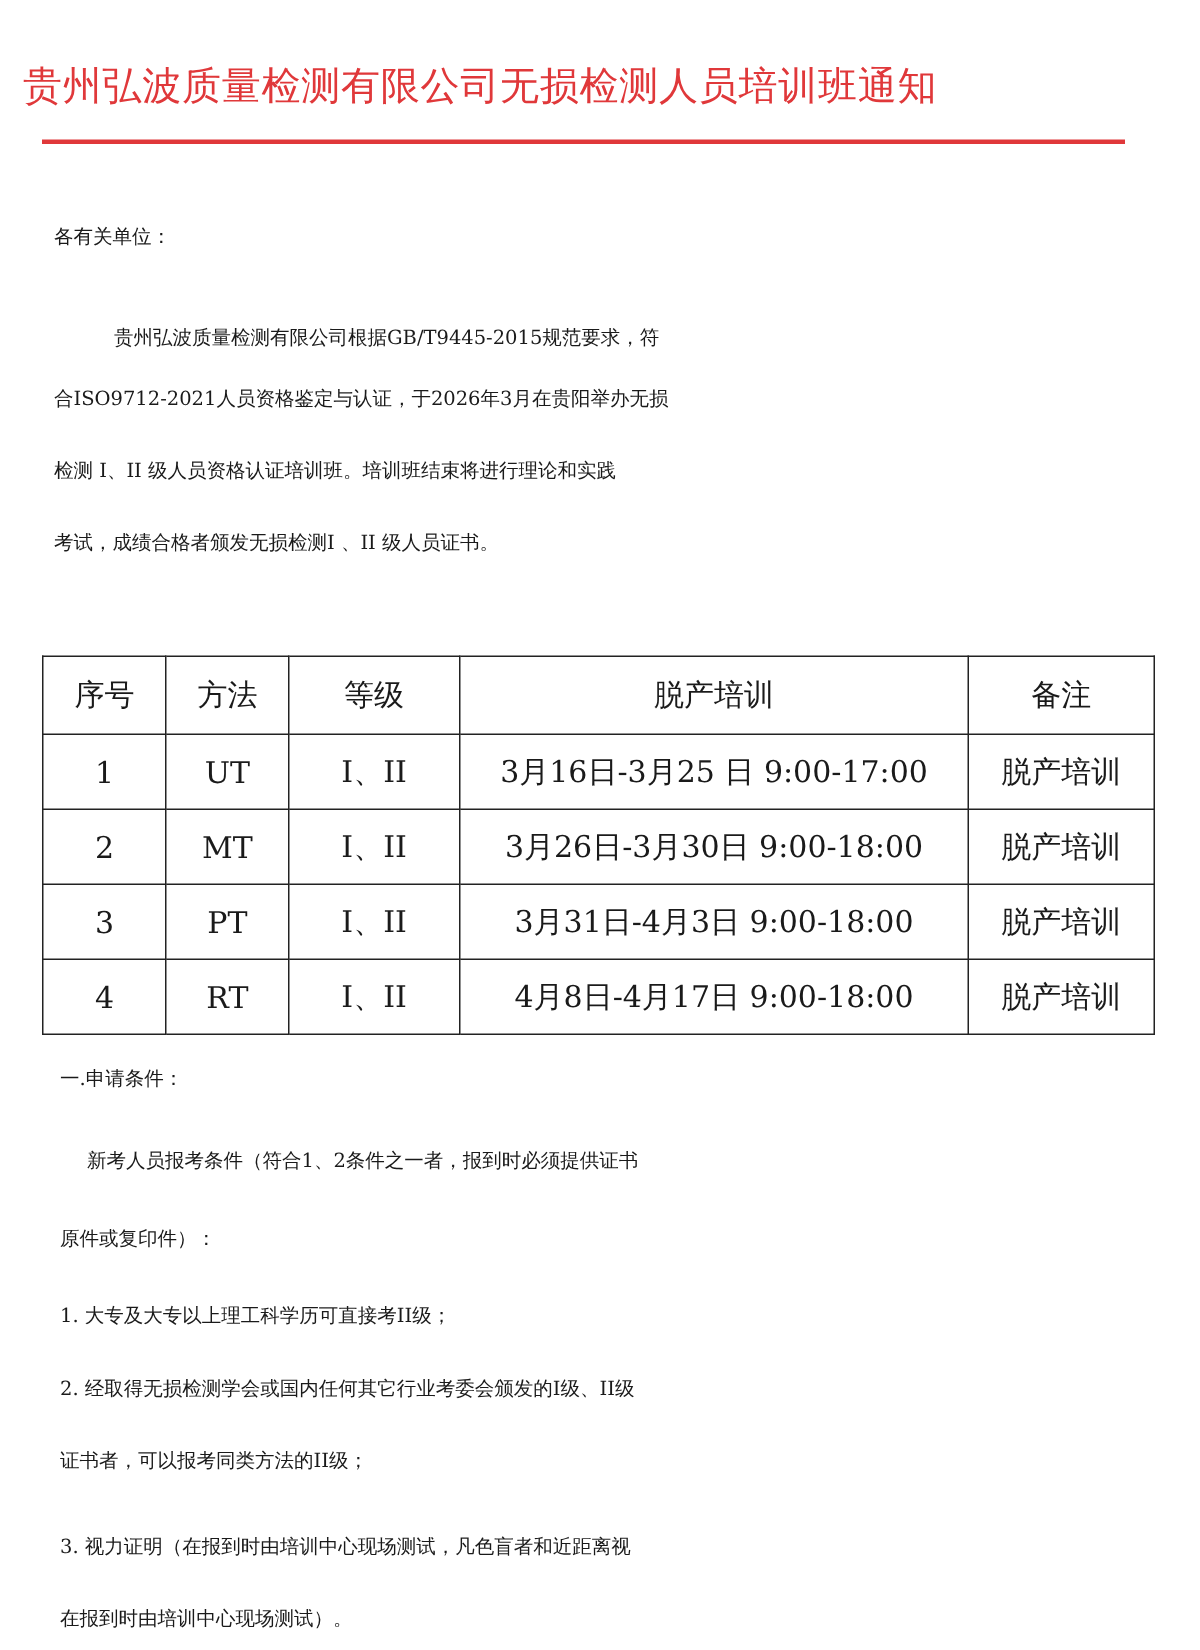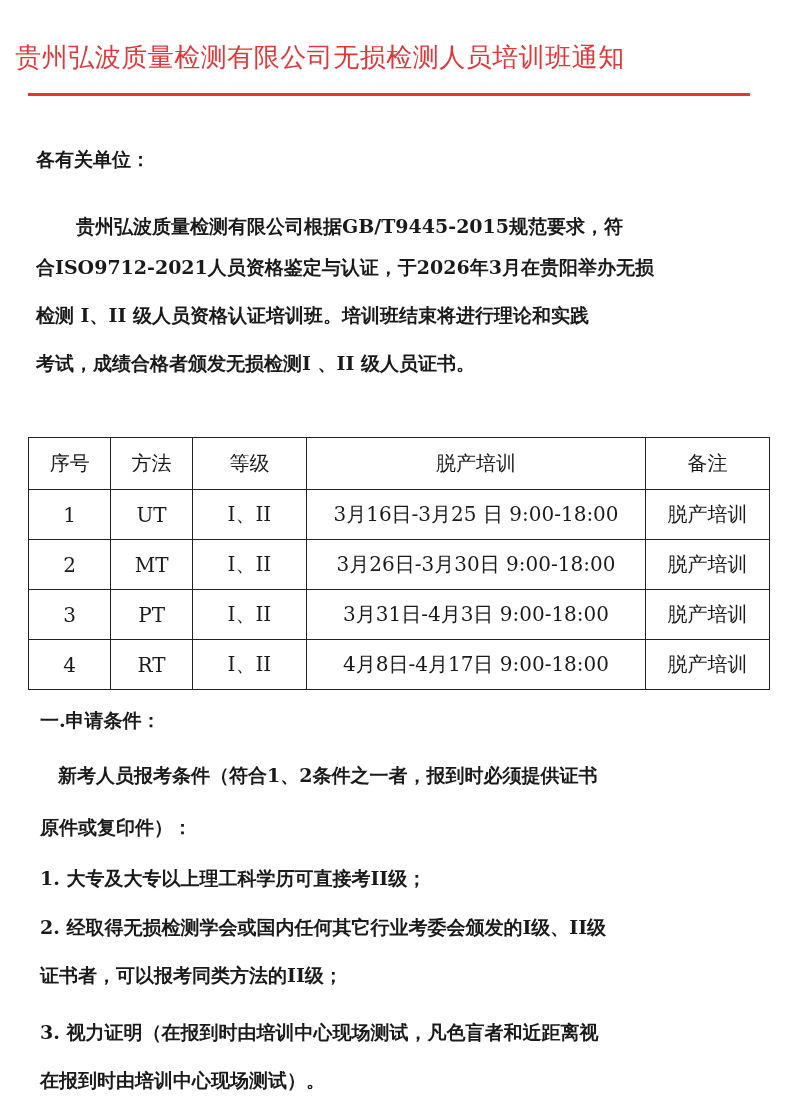--- a/index.html
+++ b/index.html
@@ -9,21 +9,21 @@
   }
   .title {
     position: absolute; left: 0; top: 40px; width: 640px; text-align: center;
     font-family: "DejaVu Sans", "Liberation Sans", sans-serif;
     font-size: 26px; color: #e0383a; letter-spacing: 0.5px; font-weight: normal;
   }
   .title-rule {
     position: absolute; left: 28px; top: 93px; width: 722px; height: 3px; background: #e0383a;
   }
   .p {
-    position: absolute; left: 36px; font-size: 19px; line-height: 24px; white-space: nowrap; font-weight: bold;
+    position: absolute; left: 36px; font-size: 13px; line-height: 24px; white-space: nowrap;
   }
   .indent { left: 76px; }
   table.sched {
     position: absolute; left: 28px; top: 437px; width: 742px;
     border-collapse: collapse; font-size: 20px;
   }
   table.sched td, table.sched th {
     border: 1.5px solid #222; text-align: center; font-weight: normal; padding: 0;
   }
   table.sched th { height: 51px; }
@@ -49,21 +49,21 @@
     <th class="c1">序号</th>
     <th class="c2">方法</th>
     <th class="c3">等级</th>
     <th class="c4">脱产培训</th>
     <th class="c5">备注</th>
   </tr>
   <tr>
     <td>1</td>
     <td>UT</td>
     <td>I、II</td>
-    <td>3月16日-3月25 日  9:00-18:00</td>
+    <td>3月16日-3月25 日  9:00-17:00</td>
     <td>脱产培训</td>
   </tr>
   <tr>
     <td>2</td>
     <td>MT</td>
     <td>I、II</td>
     <td>3月26日-3月30日  9:00-18:00</td>
     <td>脱产培训</td>
   </tr>
   <tr>

